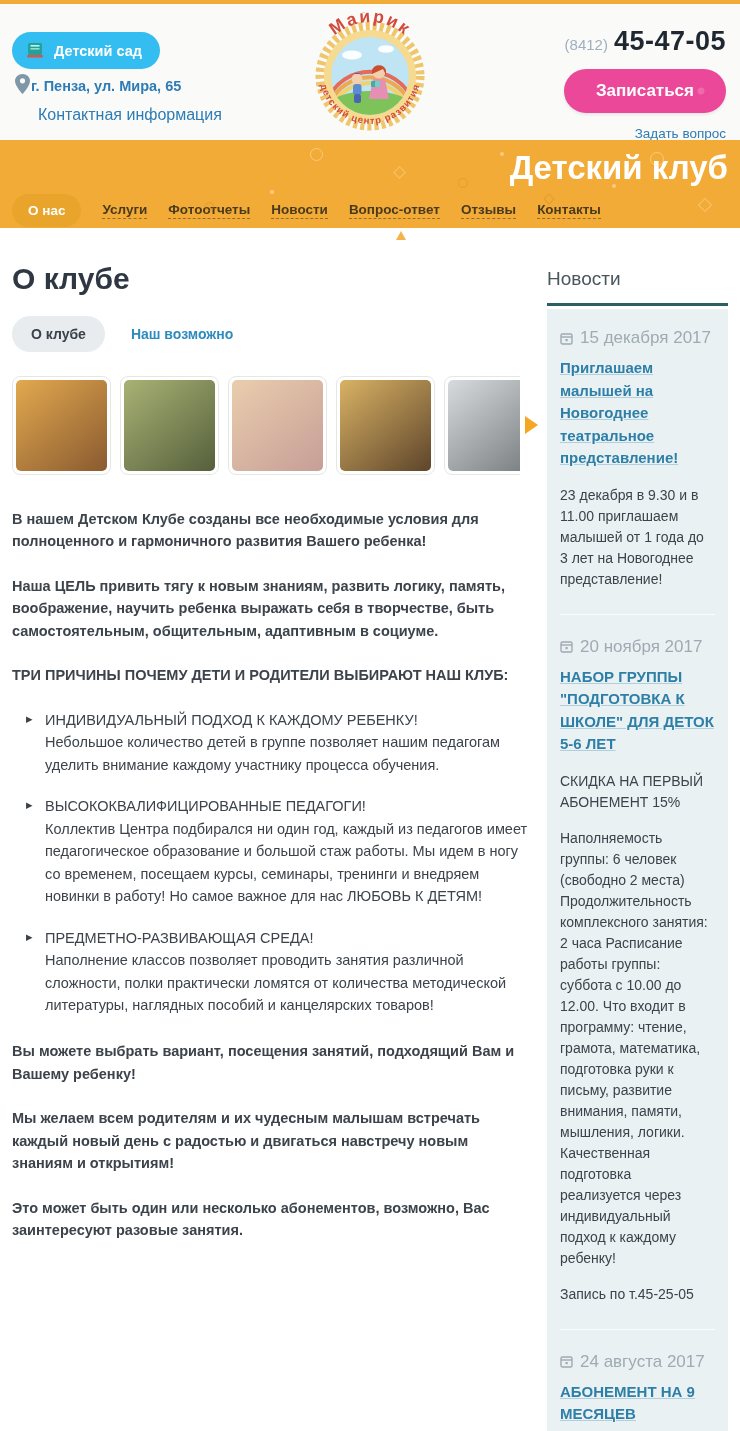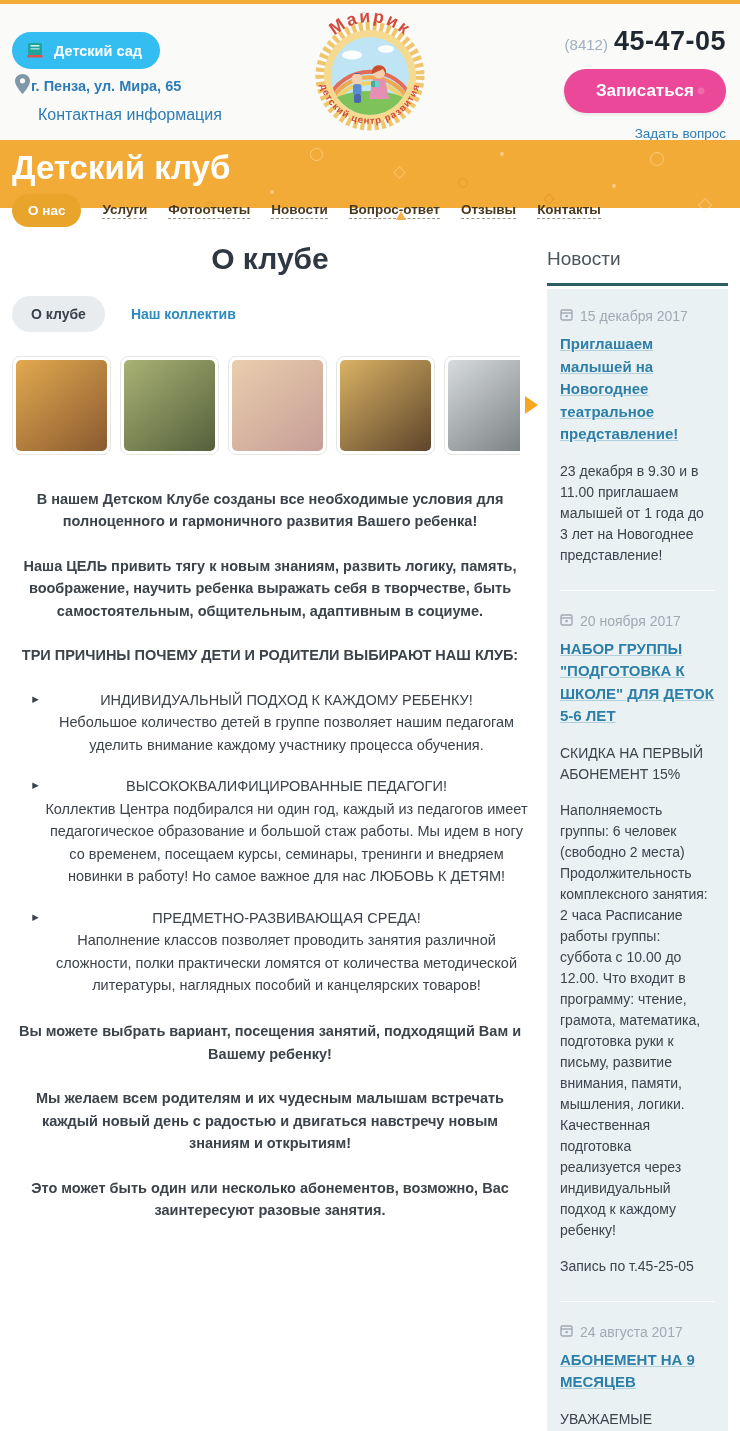--- a/index.html
+++ b/index.html
@@ -26,38 +26,38 @@
   .phone-num { color:#1F2830; font-size:27px; font-weight:bold; letter-spacing:.5px; }
   .signup-btn { position:relative; margin-top:12px; background:#ec4899; color:#fff;
     border:none; border-radius:23px; padding:12px 32px; font-weight:bold; font-size:17px;
     cursor:pointer; box-shadow:0 2px 3px rgba(0,0,0,.08); overflow:hidden; }
   .signup-btn::after { content:""; position:absolute; right:14px; top:50%; width:22px; height:22px;
     transform:translateY(-50%); background:radial-gradient(circle, rgba(255,255,255,.18) 0 3px, transparent 4px); }
   .ask-link { display:inline-block; margin-top:13px; color:#2E7CB5; font-size:13.5px;
     border-bottom:1px dotted rgba(46,124,181,.5); cursor:pointer; }
 
   
-  .banner { position:relative; height:68px; background:#F3AB37; padding:10px 12px 8px; }
+  .banner { position:relative; height:88px; background:#F3AB37; padding:10px 12px 8px;text-align:right; }
   .banner h1 { margin:0; font-size:33px; line-height:36px; font-weight:bold; color:#fff; }
   .banner-nav { display:flex; align-items:center; gap:21px; margin-top:8px; }
   .nav-item { font-size:13.5px; font-weight:bold; color:#4A3A1D; cursor:pointer;
     border-bottom:1px dashed rgba(74,58,29,.55); padding-bottom:1px; text-decoration:none; }
   .nav-item.active { background:#E9A42B; color:#fff; border-bottom:none;
     border-radius:17px; padding:9px 16px; }
   .deco { position:absolute; pointer-events:none; }
   .deco.c { border:1.5px solid rgba(255,236,200,.45); border-radius:50%; }
   .deco.d { border:1.5px solid rgba(255,236,200,.4); transform:rotate(45deg); }
   .deco.dk { border:1.5px solid rgba(216,144,32,.5); }
   .deco.dot { background:rgba(255,236,200,.5); border-radius:50%; }
   .deco.tri-out { width:0; height:0; border-left:5px solid transparent; border-right:5px solid transparent;
     border-bottom:9px solid rgba(243,171,55,.9); bottom:-12px; }
 
   
   .page { display:flex; padding:0 12px; min-height:1134px; align-items:flex-start; }
-  .content { width:516px; flex:none;text-align:center; }
+  .content { width:516px; flex:none; }
   .sidebar { width:181px; flex:none; margin-left:19px; }
 
   .content h2 { margin:34px 0 20px; font-size:30px; font-weight:bold; color:#2F3842; }
   .tabs { display:flex; align-items:center; gap:26px; margin-bottom:24px; }
   .tab-pill { background:#E8ECEE; border-radius:19px; padding:10px 19px; font-size:14px;
     font-weight:bold; color:#39424A; cursor:pointer; }
   .tab-link { color:#2E8BBE; font-size:14px; font-weight:bold; cursor:pointer; }
 
   .gallery { position:relative; height:102px; margin-bottom:30px; }
   .gallery-track { display:flex; gap:9px; width:508px; overflow:hidden; }
@@ -74,21 +74,21 @@
   .bullet-marker { flex:none; width:19px; font-size:8.5px; color:#3A4147; padding-top:5px; }
   .bullet-title { font-size:14.5px; line-height:1.55; }
   .bullet-text { font-size:14.5px; line-height:1.55; }
 
   
   .sidebar h3 { margin:40px 0 13px; font-size:19px; font-weight:normal; color:#4A555C; }
   .sidebar-rule { height:3px; background:#2B5F63; }
   .news-box { background:#E9F1F3; margin-top:3px; padding:19px 13px 30px; }
   .news-item { padding-top:0; }
   .news-item + .news-item { margin-top:24px; border-top:1px solid rgba(255,255,255,.85); padding-top:22px; }
-  .news-date { display:flex; gap:7px; color:#9FAAB2; font-size:14px; }
+  .news-date { display:flex; align-items:center; gap:7px; color:#9FAAB2; font-size:17px; }
   .news-title { display:inline-block; margin-top:9px; color:#2E7FA8; font-size:15px; font-weight:bold;
     line-height:1.5; text-decoration:underline; text-decoration-color:rgba(46,127,168,.3); cursor:pointer; }
   .news-body p { margin:15px 0 0; font-size:14px; line-height:1.5; color:#3C434B; }
 </style>
 </head>
 <body>
 
 <div class="top-strip"></div>
 
 <header class="header">
@@ -191,21 +191,21 @@
 
   </nav>
 </section>
 
 <div class="page">
   <main class="content">
     <h2>О клубе</h2>
 
     <div class="tabs">
       <span class="tab-pill">О клубе</span>
-      <a class="tab-link">Наш коллектив</a>
+      <a class="tab-link">Наш возможно</a>
     </div>
 
     <div class="gallery">
       <div class="gallery-track">
 
           <div class="photo">
             <div class="photo-img" style="background: linear-gradient(140deg, rgb(226, 169, 79) 0%, rgb(138, 90, 48) 100%);"></div>
           </div>
 
           <div class="photo">

